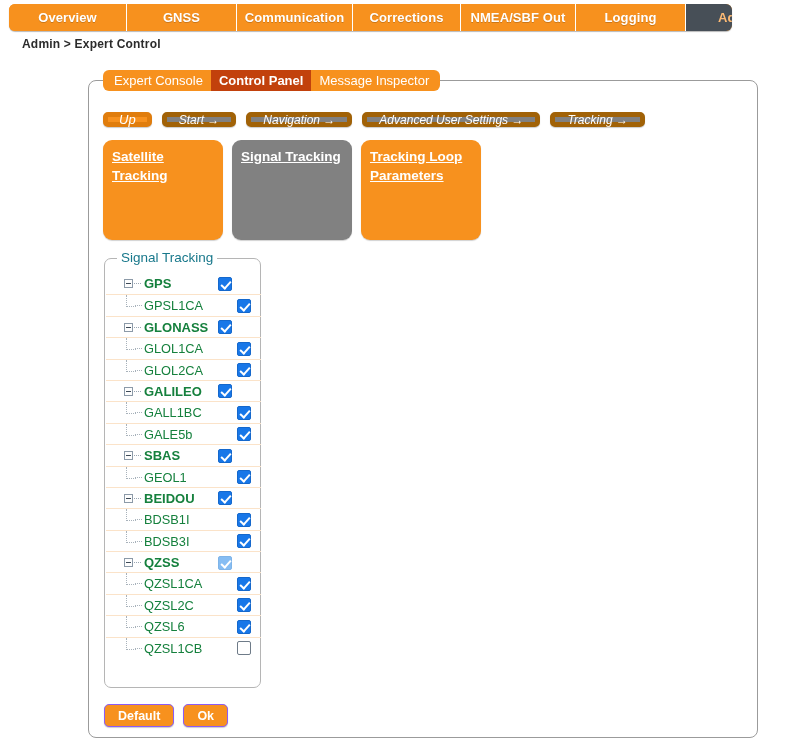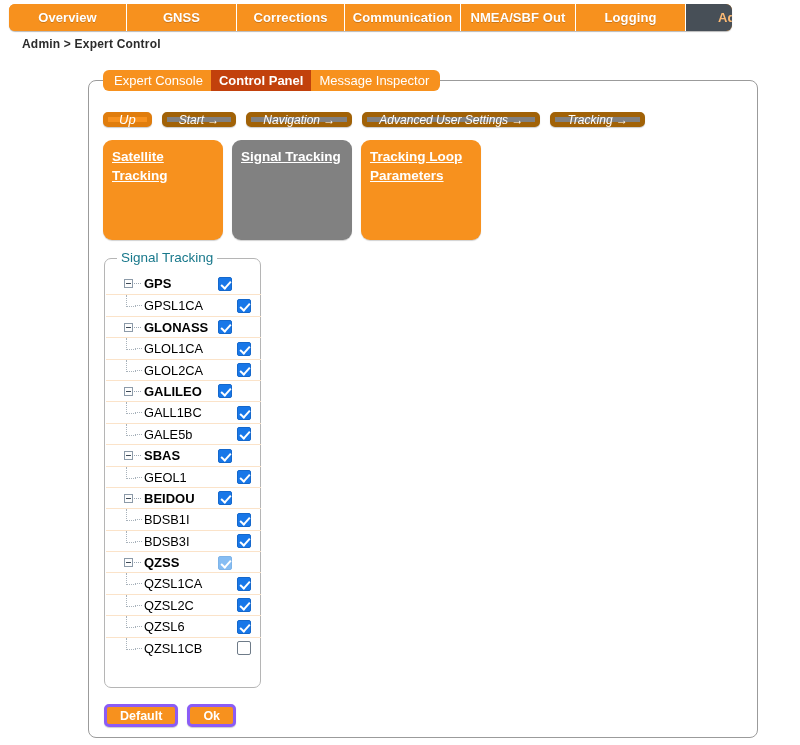--- a/index.html
+++ b/index.html
@@ -208,21 +208,21 @@
     position: absolute;
     left: 29px; top: 10px;
     width: 7px; height: 1px;
     border-top: 1px dotted #a8b2bb;
   }
 
   .node-label {
     position: absolute;
     top: 3px;
     font-size: 12.8px;
-    color: #000000;
+    color: #15803d;
     white-space: nowrap;
   }
   .tree-row.parent .node-label { left: 38px; font-weight: bold; font-size: 13px; }
   .tree-row.child  .node-label { left: 38px; font-weight: normal; }
 
   .cbx {
     position: absolute;
     top: 3.5px;
     width: 14px; height: 14px;
     border-radius: 2px;
@@ -268,38 +268,38 @@
     position: absolute;
     left: 104px; top: 704px;
     display: flex;
     gap: 9px;
   }
   .foot-btn {
     height: 23px;
     padding: 0 13px;
     display: flex; align-items: center; justify-content: center;
     background: #F7911E;
-    border: 3px solid #8b5cf6;
+    border: 1px solid #8b5cf6;
     border-radius: 5px;
     color: #ffffff;
     font-size: 12.5px;
     font-weight: bold;
     box-sizing: border-box;
     cursor: pointer;
     box-shadow: 0 1px 1px rgba(0,0,0,.2);
   }
 </style>
 </head>
 <body>
 
 <div id="topnav">
     <div class="nav-tab" style="width: 118px;">Overview</div>
     <div class="nav-tab" style="width: 110px;">GNSS</div>
+    <div class="nav-tab" style="width: 116px;">Communication</div>
     <div class="nav-tab" style="width: 108px;">Corrections</div>
-    <div class="nav-tab" style="width: 116px;">Communication</div>
     <div class="nav-tab" style="width: 115px;">NMEA/SBF Out</div>
     <div class="nav-tab" style="width: 110px;">Logging</div>
     <div class="nav-tab active" style="width: 105px;">Admin</div>
   </div>
 
 <div id="breadcrumb">Admin &gt; Expert Control</div>
 
 <div id="panel"></div>
 
 <div id="subtabs">

